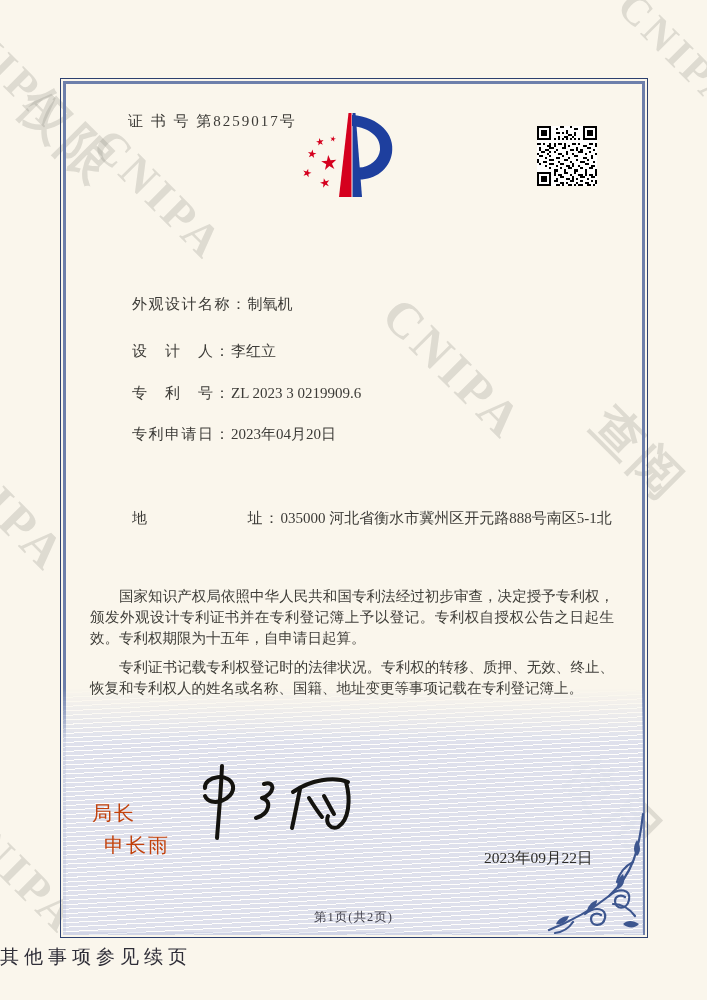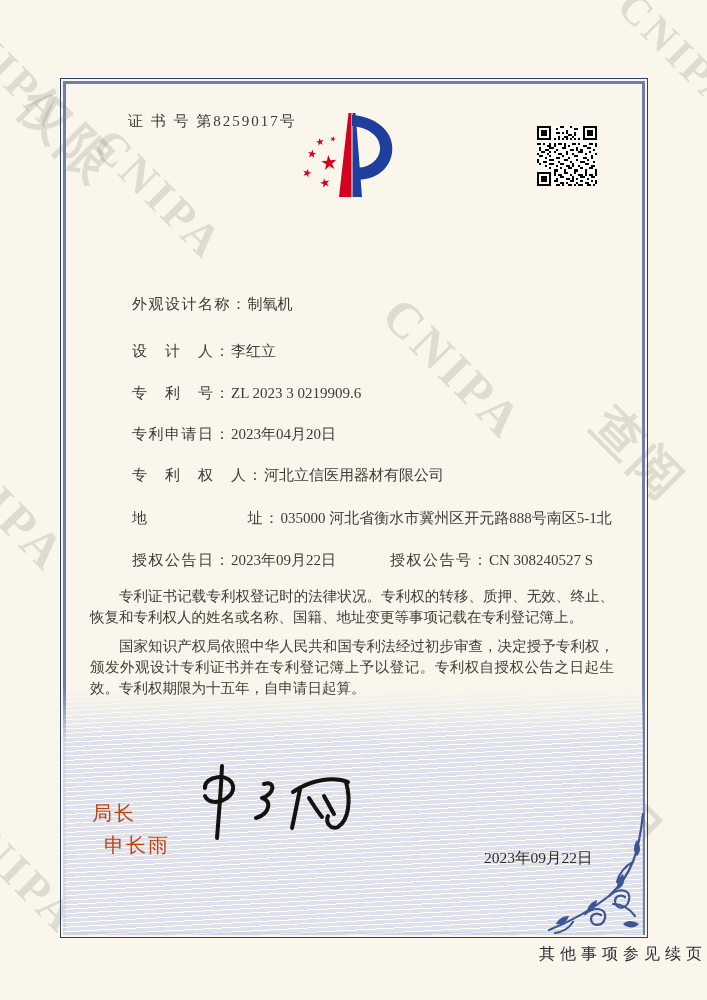--- a/index.html
+++ b/index.html
@@ -69,22 +69,22 @@
   .signature{position:absolute;left:196px;top:762px;width:185px;height:90px;z-index:5;}
   .issue-date{position:absolute;left:484px;top:848px;z-index:5;font-size:15.5px;color:#2e2d29;}
   
   .flourish{position:absolute;left:545px;top:812px;width:102px;height:124px;z-index:6;}
   
   .page-num{
     position:absolute;left:0;top:909px;width:100%;text-align:center;z-index:7;
     font-size:12.5px;color:#3f3e48;letter-spacing:1px;
   }
   .footer-note{
-    position:absolute;left:0;top:944px;width:100%;text-align:right;z-index:4;
-    font-size:16px;color:#2f2e38;letter-spacing:5px;
+    position:absolute;left:0;top:944px;width:100%;text-align:left;z-index:4;
+    font-size:19px;color:#2f2e38;letter-spacing:5px;
   }
 </style>
 </head>
 <body>
 
 <div class="page">
 
   <div class="wm" style="left:-35px;top:-8px;font-size:44px;">CNIPA</div>
   <div class="wm" style="left:642px;top:-18px;font-size:42px;">CNIPA</div>
   <div class="wm" style="left:52px;top:72px;font-size:52px;">仅限</div>
@@ -131,36 +131,27 @@
   </div>
   <div class="field-row" style="top:342px">
     <span class="f-label">设　计　人：</span><span class="f-value">李红立</span>
   </div>
   <div class="field-row" style="top:384px">
     <span class="f-label">专　利　号：</span><span class="f-value">ZL 2023 3 0219909.6</span>
   </div>
   <div class="field-row" style="top:425px">
     <span class="f-label">专利申请日：</span><span class="f-value">2023年04月20日</span>
   </div>
-  <div class="field-row" style="top:466px">
-    <span class="f-label">专　利　权　人：</span><span class="f-value">河北立信医用器材有限公司</span>
-  </div>
   <div class="field-row" style="top:509px">
     <span class="f-label">地　　　　　　址：</span><span class="f-value">035000 河北省衡水市冀州区开元路888号南区5-1北</span>
   </div>
-  <div class="field-row" style="top:551px;width:530px">
-    <span class="f-label">授权公告日：</span><span class="f-value">2023年09月22日</span>
-    <span class="grant-no-part">
-      <span class="f-label">授权公告号：</span><span class="f-value">CN 308240527 S</span>
-    </span>
-  </div>
 
   <div class="body-text">
+    <p>国家知识产权局依照中华人民共和国专利法经过初步审查，决定授予专利权，颁发外观设计专利证书并在专利登记簿上予以登记。专利权自授权公告之日起生效。专利权期限为十五年，自申请日起算。</p>
     <p>专利证书记载专利权登记时的法律状况。专利权的转移、质押、无效、终止、恢复和专利权人的姓名或名称、国籍、地址变更等事项记载在专利登记簿上。</p>
-    <p>国家知识产权局依照中华人民共和国专利法经过初步审查，决定授予专利权，颁发外观设计专利证书并在专利登记簿上予以登记。专利权自授权公告之日起生效。专利权期限为十五年，自申请日起算。</p>
   </div>
 
   <div class="director">局长</div>
   <div class="director-name">申长雨</div>
 
   <svg class="signature" viewBox="0 0 185 90">
     <g fill="none" stroke="#14130f" stroke-width="4" stroke-linecap="round" stroke-linejoin="round">
       <path d="M26 4 C25 28 23 52 21 76"></path>
       <path d="M9 26 C8 14 34 10 37 24 C39 38 14 46 9 34"></path>
       <path d="M68 22 C80 18 79 32 66 36 C76 38 74 52 60 56"></path>
@@ -185,15 +176,16 @@
     </g>
     <g fill="#3d568f">
       <path d="M92 28 C88 34 88 40 92 44 C96 40 96 34 92 28 Z"></path>
       <path d="M78 62 C73 66 71 72 73 77 C78 75 81 69 78 62 Z"></path>
       <path d="M52 88 C46 90 42 95 42 100 C48 99 52 94 52 88 Z"></path>
       <path d="M94 112 C88 108 82 108 78 112 C82 116 90 117 94 112 Z"></path>
       <path d="M24 104 C18 104 13 107 11 112 C17 113 22 110 24 104 Z"></path>
     </g>
   </svg>
 
+  <div class="page-num">第1页(共2页)</div>
   <div class="footer-note">其他事项参见续页</div>
 
 </div>
 
 </body></html>

